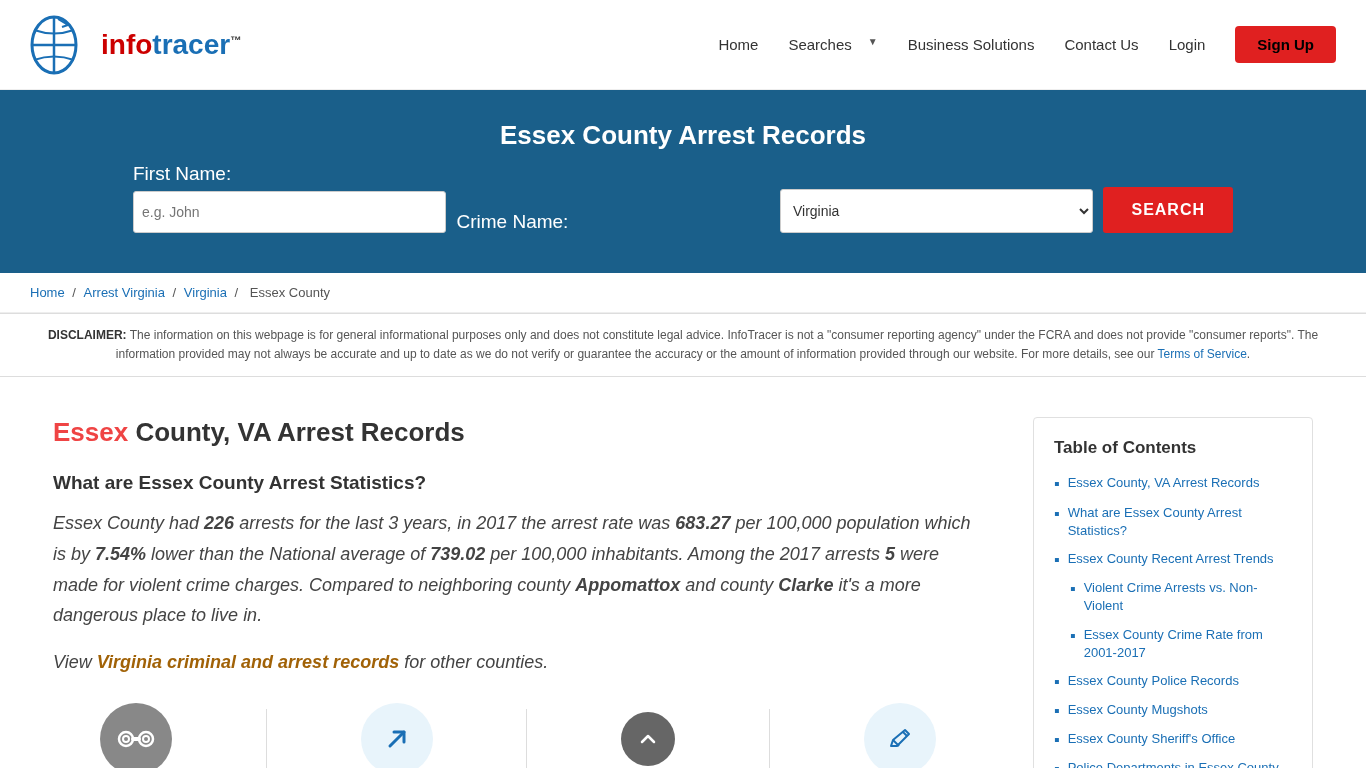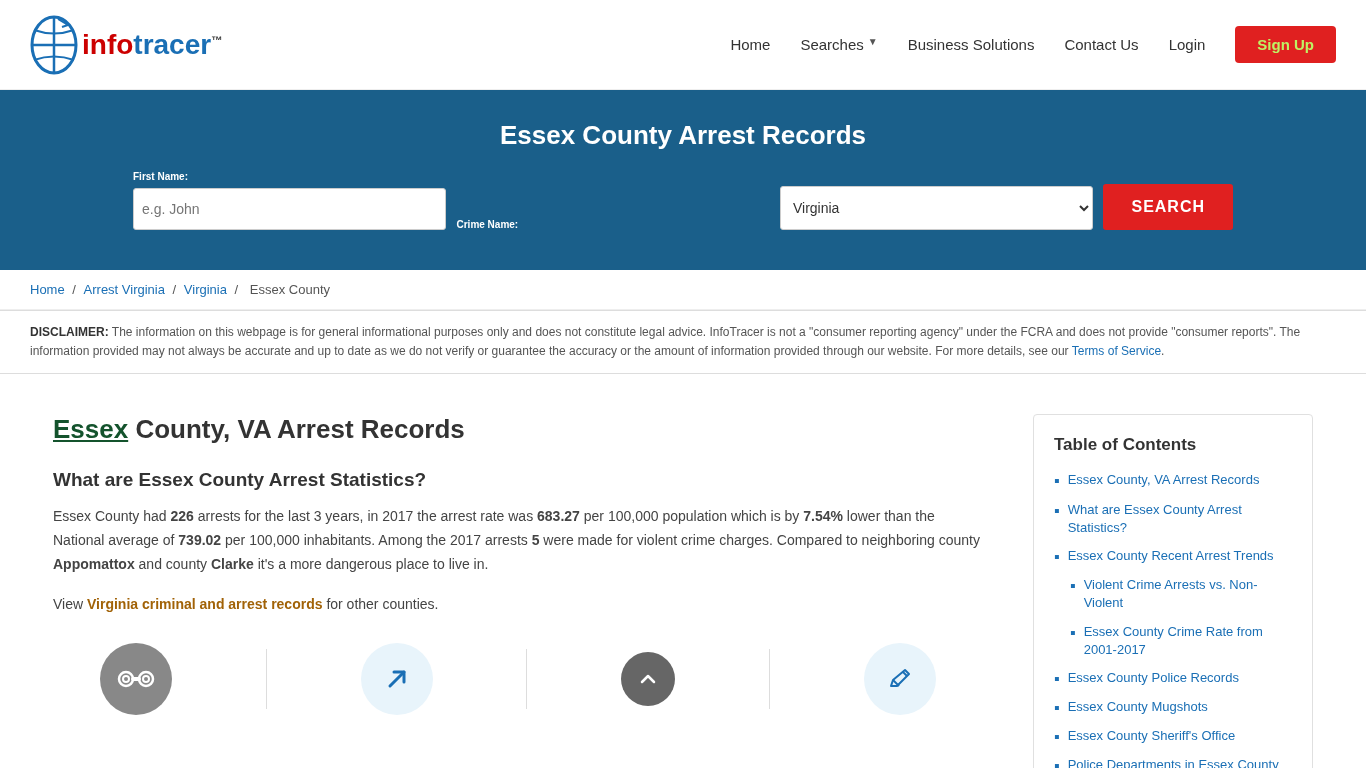--- a/index.html
+++ b/index.html
@@ -29,74 +29,74 @@
     }
     nav a {
       text-decoration: none;
       color: #333;
       font-size: 15px;
       font-weight: 500;
     }
     .nav-searches {
       display: flex;
       align-items: flex-start;
-      gap: 4px;
+      gap: 16px;
     }
     .nav-dropdown-arrow {
       font-size: 10px;
       color: #555;
     }
     .btn-login {
       background: none;
       border: none;
       font-size: 15px;
       font-weight: 500;
       color: #333;
       cursor: pointer;
     }
     .btn-signup {
       background: #e02020;
-      color: #bef264;
+      color: #000000;
       border: none;
       padding: 10px 22px;
       font-size: 15px;
       font-weight: bold;
       border-radius: 4px;
       cursor: pointer;
     }
 
     
     .hero {
       background: #1a5f8a;
       padding: 30px 20px 40px;
       text-align: center;
     }
     .hero h1 {
       color: #fff;
       font-size: 26px;
       font-weight: bold;
-      margin-bottom: 20px;
+      margin-bottom: 12px;
     }
     .search-form {
       display: flex;
       align-items: flex-end;
       gap: 10px;
       max-width: 1100px;
       margin: 0 auto;
     }
     .form-group {
       display: flex;
       flex-direction: column;
       gap: 6px;
       text-align: left;
     }
     .form-group label {
       color: #fff;
-      font-size: 10px;
-      font-weight: 700;
+      font-size: 19px;
+      font-weight: 400;
     }
     .form-group.first-name { flex: 2; }
     .form-group.last-name { flex: 2; }
     .form-group.state { flex: 2; }
     .form-group input, .form-group select {
       padding: 12px 8px;
       border: 1px solid #ccc;
       border-radius: 3px;
       font-size: 14px;
       color: #999;
@@ -130,21 +130,21 @@
     .breadcrumb span { color: #555; margin: 0 4px; }
 
     
     .disclaimer {
       background: #fff;
       border-top: 1px solid #ddd;
       border-bottom: 1px solid #ddd;
       padding: 12px 30px;
       font-size: 12px;
       color: #555;
-      text-align: left;
+      text-align: center;
       line-height: 1.6;
     }
     .disclaimer strong { color: #333; }
     .disclaimer a { color: #1a6fb5; text-decoration: none; }
 
     
     .main-content {
       display: flex;
       gap: 0;
       max-width: 1320px;
@@ -162,24 +162,25 @@
       color: #333;
       margin-bottom: 24px;
     }
     .article h3 {
       font-size: 19px;
       font-weight: bold;
       color: #333;
       margin-bottom: 14px;
     }
     .article p {
-      font-size: 14px;
+      font-size: 18px;
       line-height: 1.7;
       color: #444;
       margin-bottom: 16px;
+      font-style: italic;
     }
     .article p strong { font-weight: bold; }
     .article p a { color: #a16207; text-decoration: none; font-weight: bold; }
 
     
     .icon-row {
       display: flex;
       justify-content: space-around;
       align-items: center;
       padding: 10px 0;
@@ -274,21 +275,21 @@
   <div class="logo-area">
     <svg class="logo-svg" width="48" height="60" viewBox="0 0 48 60">
       <ellipse cx="24" cy="30" rx="22" ry="28" fill="none" stroke="#1a6fb5" stroke-width="3"></ellipse>
       <line x1="24" y1="2" x2="24" y2="58" stroke="#1a6fb5" stroke-width="2.5"></line>
       <line x1="2" y1="30" x2="46" y2="30" stroke="#1a6fb5" stroke-width="2.5"></line>
       <path d="M4 15 Q24 22 44 15" fill="none" stroke="#1a6fb5" stroke-width="2"></path>
       <path d="M4 45 Q24 38 44 45" fill="none" stroke="#1a6fb5" stroke-width="2"></path>
 
       <path d="M28 4 L38 10 L34 5 L38 10 L32 12" fill="none" stroke="#1a6fb5" stroke-width="2"></path>
     </svg>
-    <span style="font-size:28px; font-weight:bold;">
+    <span style="font-size:28px; font-weight:bold;margin-left:19px;">
       <span style="color:#cc0000;">info</span><span style="color:#1a6fb5;">tracer</span><sup style="font-size:11px; color:#333;">™</sup>
     </span>
   </div>
   <nav>
     <a href="#">Home</a>
     <a href="#" class="nav-searches">
       <span>Searches</span>
       <span class="nav-dropdown-arrow">▼</span>
     </a>
     <a href="#">Business Solutions</a>
@@ -339,21 +340,21 @@
 <div class="disclaimer">
   <strong>DISCLAIMER:</strong>
   <span>The information on this webpage is for general informational purposes only and does not constitute legal advice. InfoTracer is not a "consumer reporting agency" under the FCRA and does not provide "consumer reports". The information provided may not always be accurate and up to date as we do not verify or guarantee the accuracy or the amount of information provided through our website. For more details, see our</span>
   <a href="#">Terms of Service</a><span>.</span>
 </div>
 
 <div class="main-content">
 
   <main class="article">
     <h2>
-      <span style="color:#14532d;text-decoration:underline;">Essex</span><span> County, VA Arrest Records</span>
+      <span style="color:#ef4444;">Essex</span><span> County, VA Arrest Records</span>
     </h2>
     <h3>What are Essex County Arrest Statistics?</h3>
     <p>
       <span>Essex County had </span><strong>226</strong><span> arrests for the last 3 years, in 2017 the arrest rate was </span><strong>683.27</strong><span> per 100,000 population which is by </span><strong>7.54%</strong><span> lower than the National average of </span><strong>739.02</strong><span> per 100,000 inhabitants. Among the 2017 arrests </span><strong>5</strong><span> were made for violent crime charges. Compared to neighboring county </span><strong>Appomattox</strong><span> and county </span><strong>Clarke</strong><span> it's a more dangerous place to live in.</span>
     </p>
     <p>
       <span>View </span><a href="#">Virginia criminal and arrest records</a><span> for other counties.</span>
     </p>
 
     <div class="icon-row">

